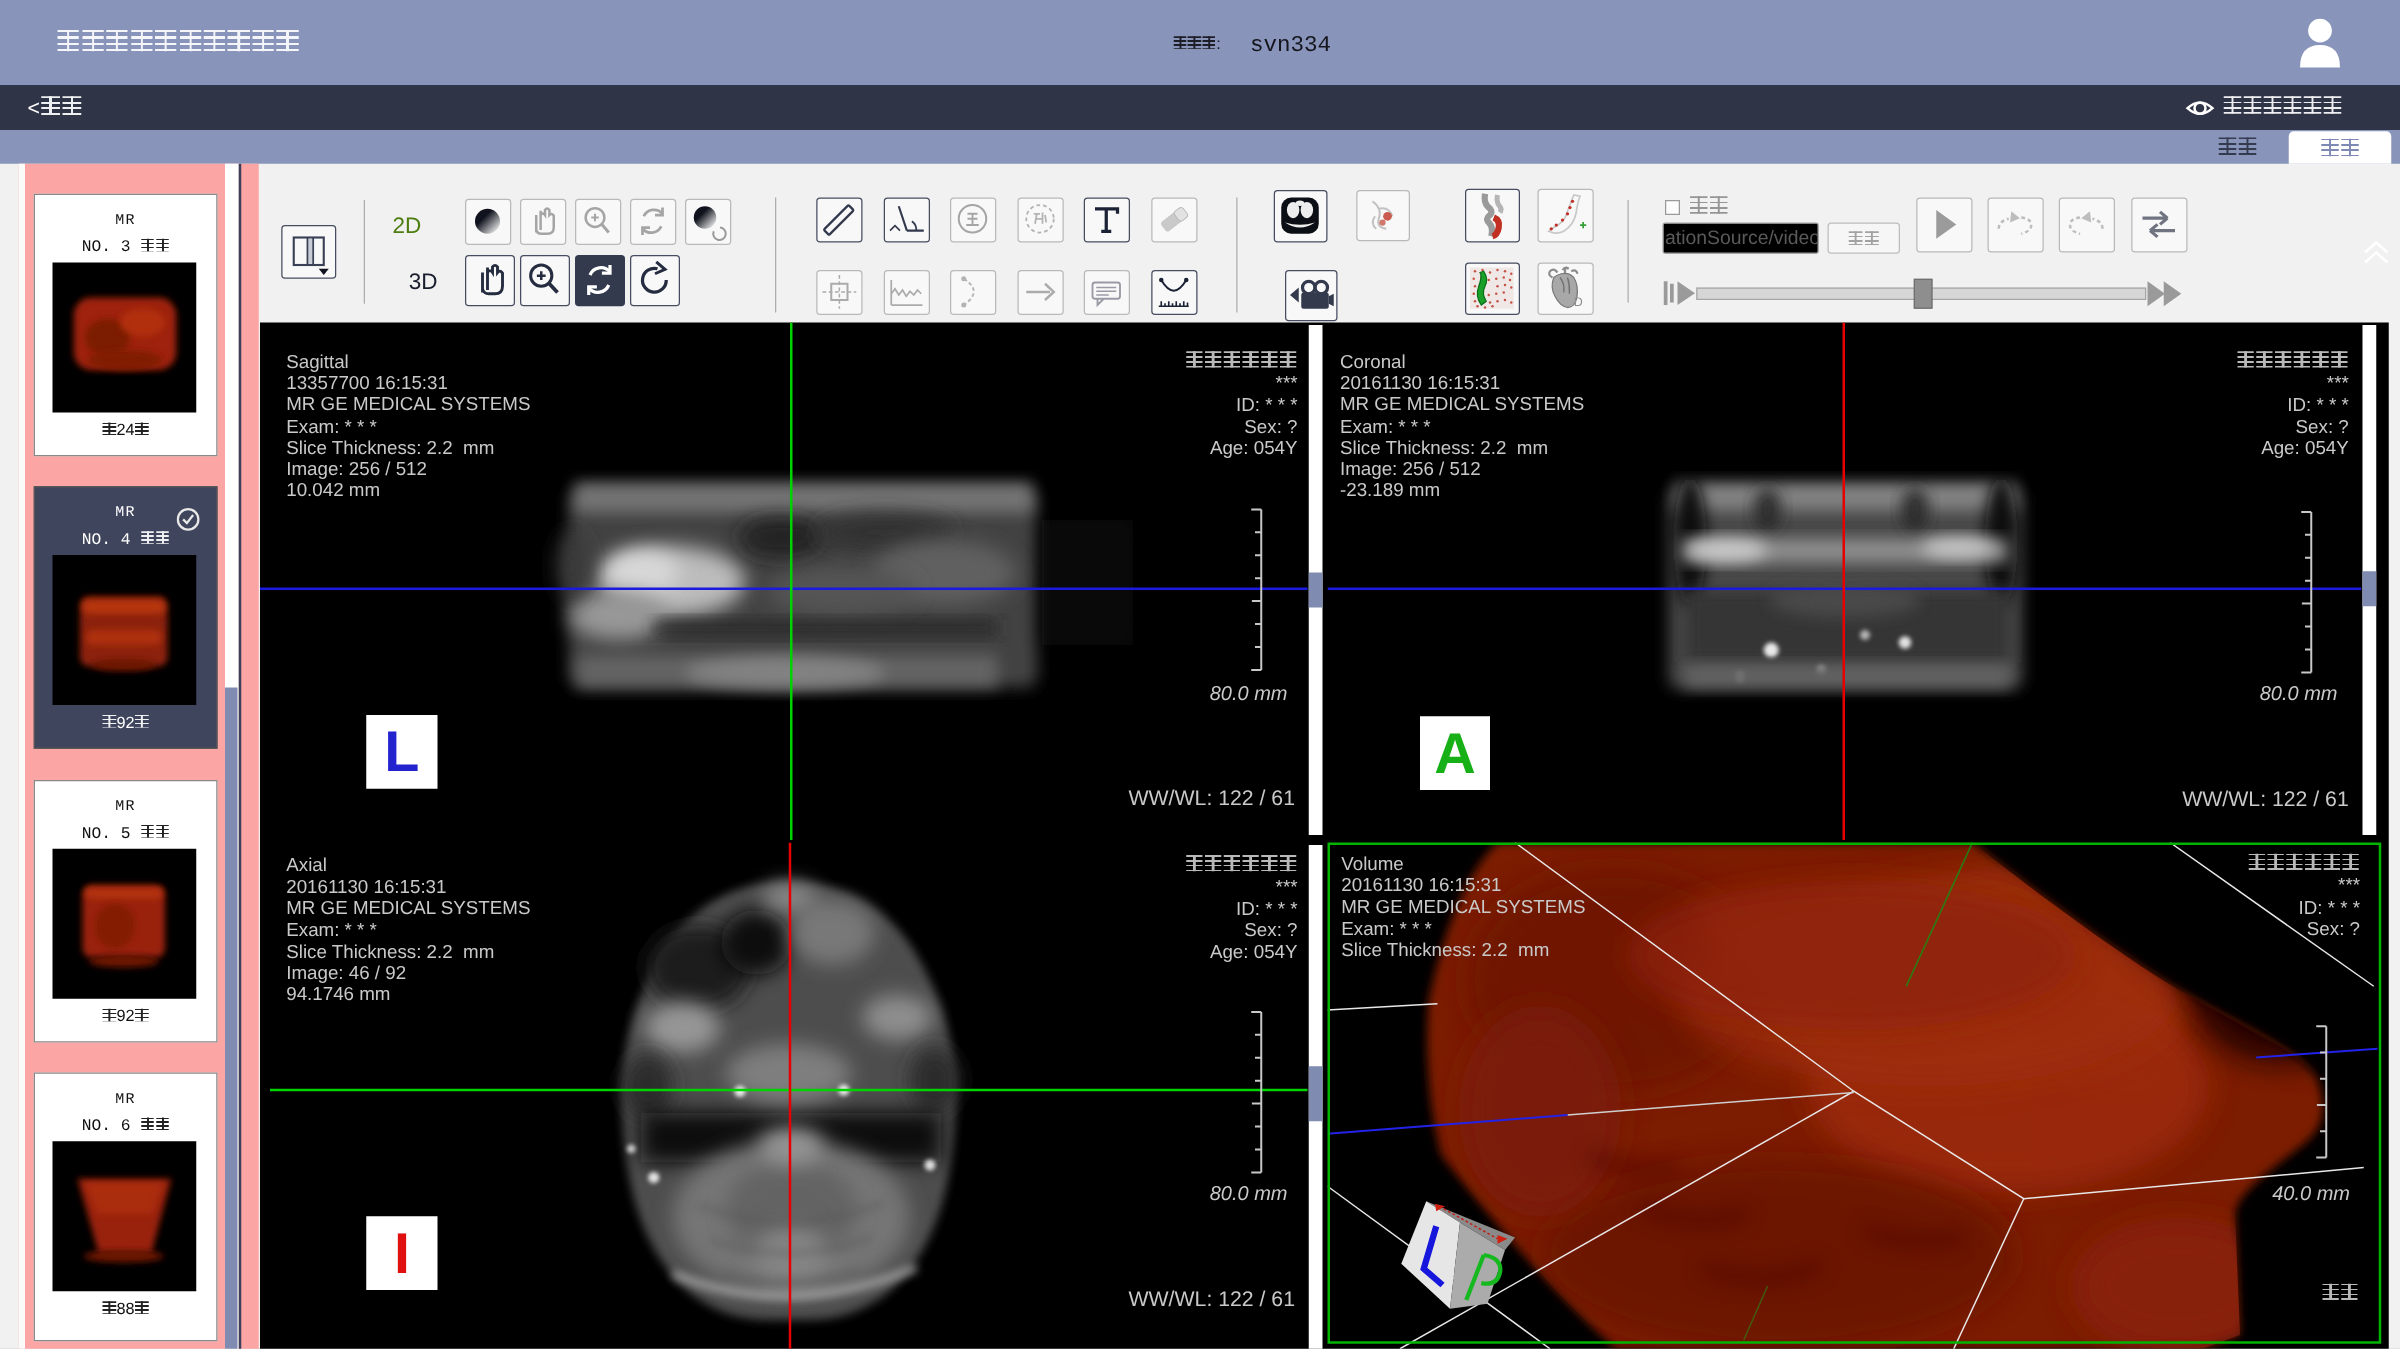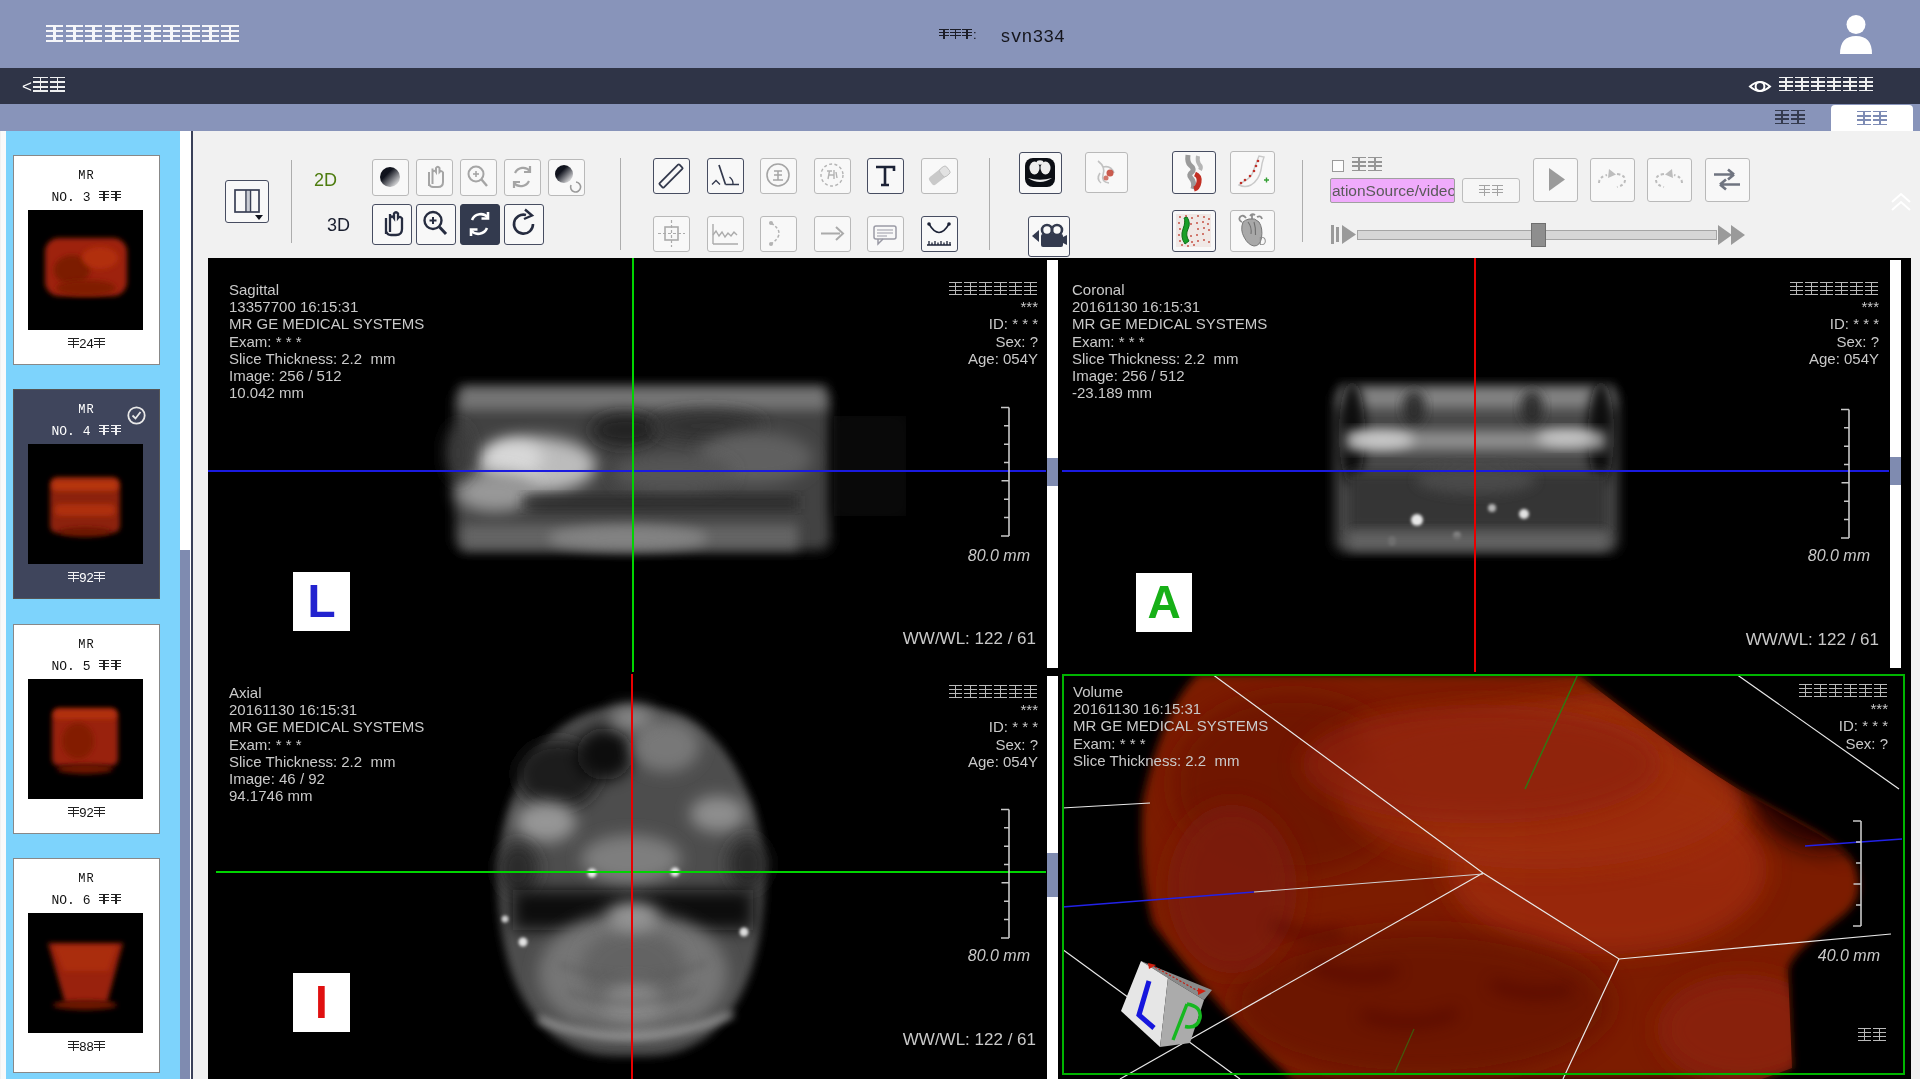--- a/index.html
+++ b/index.html
@@ -16,21 +16,21 @@
   background:
    linear-gradient(to right, transparent 44%, currentColor 44% 58%, transparent 58%),
    repeating-linear-gradient(to bottom, currentColor 0 11%, transparent 11% 32%);
   opacity:.92}
 
 #bar1{left:0;top:0;width:1920px;height:68px;background:#8894ba}
 #bar2{left:0;top:68px;width:1920px;height:36px;background:#2f3447}
 #bar3{left:0;top:104px;width:1920px;height:27px;background:#8894ba}
 #tab3d{left:1831px;top:105px;width:82px;height:26px;background:#fff;border-radius:4px 4px 0 0}
 
-#sidebar{left:1px;top:131px;width:192px;height:948px;background:#7dd3fc}
+#sidebar{left:15px;top:131px;width:192px;height:948px;background:#fca5a5}
 #sidebar .edge{position:absolute;left:0;top:0;width:5px;height:948px;background:#fafafa}
 .card{position:absolute;left:12px;width:147px;height:210px;background:#fff;
   border:1px solid #888;color:#111;text-align:center}
 .card .mr{font-family:"Liberation Mono",monospace;font-size:12px;margin-top:13px;letter-spacing:1px}
 .card .ser{font-family:"Liberation Mono",monospace;font-size:13px;margin-top:7px}
 .card .thumb{position:absolute;left:14px;top:54px;width:115px;height:120px;background:#000}
 .card .cnt{position:absolute;left:0;top:180px;width:100%;font-size:13px}
 #sbtrack{left:180px;top:131px;width:11px;height:948px;background:#fff}
 #sbthumb{left:180px;top:550px;width:10px;height:529px;background:#7f8bb0}
 #vline{left:191px;top:131px;width:2px;height:948px;background:#3a4059}
@@ -405,21 +405,21 @@
   <path d="M15 7 Q12 3 9 6 Q7 9 11 11 M19 5 Q21 2 24 4 M26 6 Q30 4 31 8 M21 8 L21 4" fill="none" stroke="#8d8d8d" stroke-width="1.8"></path>
   <path d="M12 11 Q9 19 13 26 Q17 34 23 35 Q29 35 30.5 27 Q32 17 28 11 Q24 6.5 18 8 Q14 9 12 11 Z" fill="#a8a8a8" stroke="#787878" stroke-width="1"></path>
   <path d="M17 11 Q21 16 20 23 M23 11 Q25 17 24.5 24" fill="none" stroke="#707070" stroke-width="1.1"></path>
   <text x="28" y="34" font-size="10" fill="#8d8d8d" font-family="Liberation Sans">D</text>
  </svg>
 </div>
 <div class="tsep" style="left:1302px;top:160px;height:82px"></div>
 
 <div class="abs" style="left:1332px;top:160px;width:12px;height:12px;border:1.4px solid #9a9a9a;background:#fdfdfd"></div>
 <div class="abs" style="left:1351px;top:157px;color:#8e8e8e;font-size:16px"><span class="zh"></span><span class="zh"></span></div>
-<div class="abs" style="left:1330px;top:178px;width:125px;height:25px;border:1.4px solid #a0a0a0;border-radius:2px;background:#f0abfc;overflow:hidden">
+<div class="abs" style="left:1330px;top:178px;width:125px;height:25px;border:1.4px solid #a0a0a0;border-radius:2px;background:#000000;overflow:hidden">
  <div style="font-size:15.5px;color:#5a5a5a;margin:3px 0 0 1px;white-space:nowrap">ationSource/video</div>
 </div>
 <div class="abs" style="left:1462px;top:178px;width:58px;height:25px;border:1.4px solid #bdbdbd;border-radius:3px;background:#f6f6f6;text-align:center;color:#9d9d9d;font-size:14px;padding-top:4px"><span class="zhs"></span><span class="zhs"></span></div>
 <div class="tbtn" style="left:1533px;top:158px;width:45px;height:44px">
  <svg width="42" height="41" viewBox="0 0 42 41">
       <path d="M15 9 L31 20.5 L15 32 Z" fill="#9b9b9b"></path>
     </svg>
 </div>
 <div class="tbtn" style="left:1590px;top:158px;width:45px;height:44px">
  <svg width="42" height="41" viewBox="0 0 42 41">

